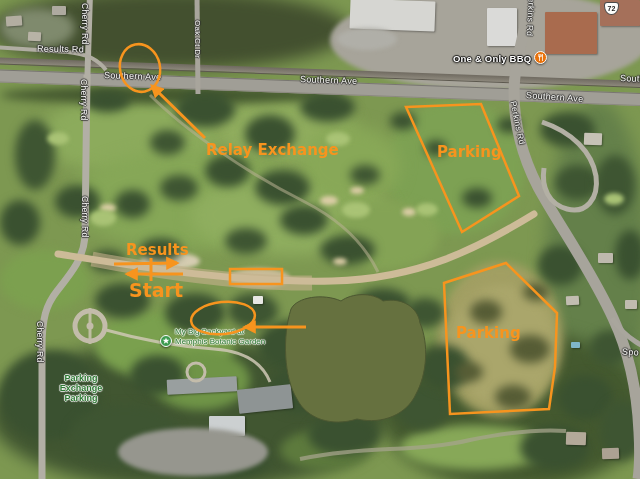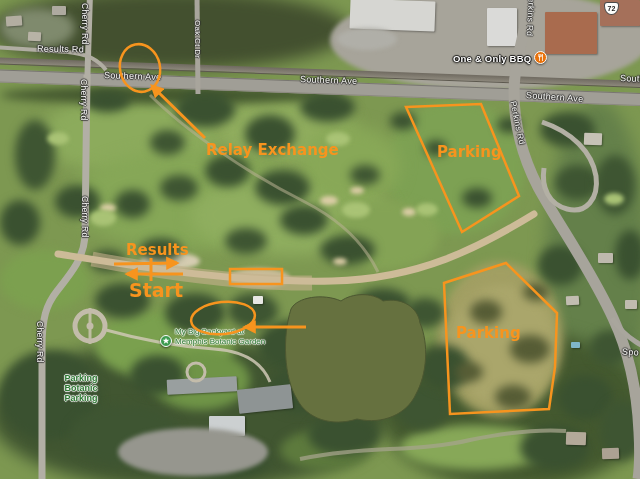--- a/index.html
+++ b/index.html
@@ -208,21 +208,21 @@
           <path d="M5 .5l1.1 2.9 3.1.1-2.4 1.9.9 3-2.7-1.8-2.7 1.8.9-3L.8 3.5l3.1-.1z" fill="#fff"></path>
         </svg>
     </span>
     <span class="glabel" style="position:static;font-weight:normal;font-size:8px">
       <span style="display:block">My Big Backyard at</span>
       <span style="display:block">Memphis Botanic Garden</span>
     </span>
   </div>
   <div class="glabel" style="left:52px;top:373px;width:58px;text-align:center">
     <span style="display:block">Parking</span>
-    <span style="display:block">Botanic</span>
+    <span style="display:block">Exchange</span>
     <span style="display:block">Parking</span>
   </div>
 
   <svg class="layer" aria-hidden="true">
     <defs>
       <marker id="ah" viewBox="0 0 10 10" refX="8" refY="5" markerWidth="4.5" markerHeight="4.5" orient="auto">
         <path d="M0,0 L10,5 L0,10 z" fill="#F7941E"></path>
       </marker>
     </defs>
     <g stroke="#F7941E" fill="none">

